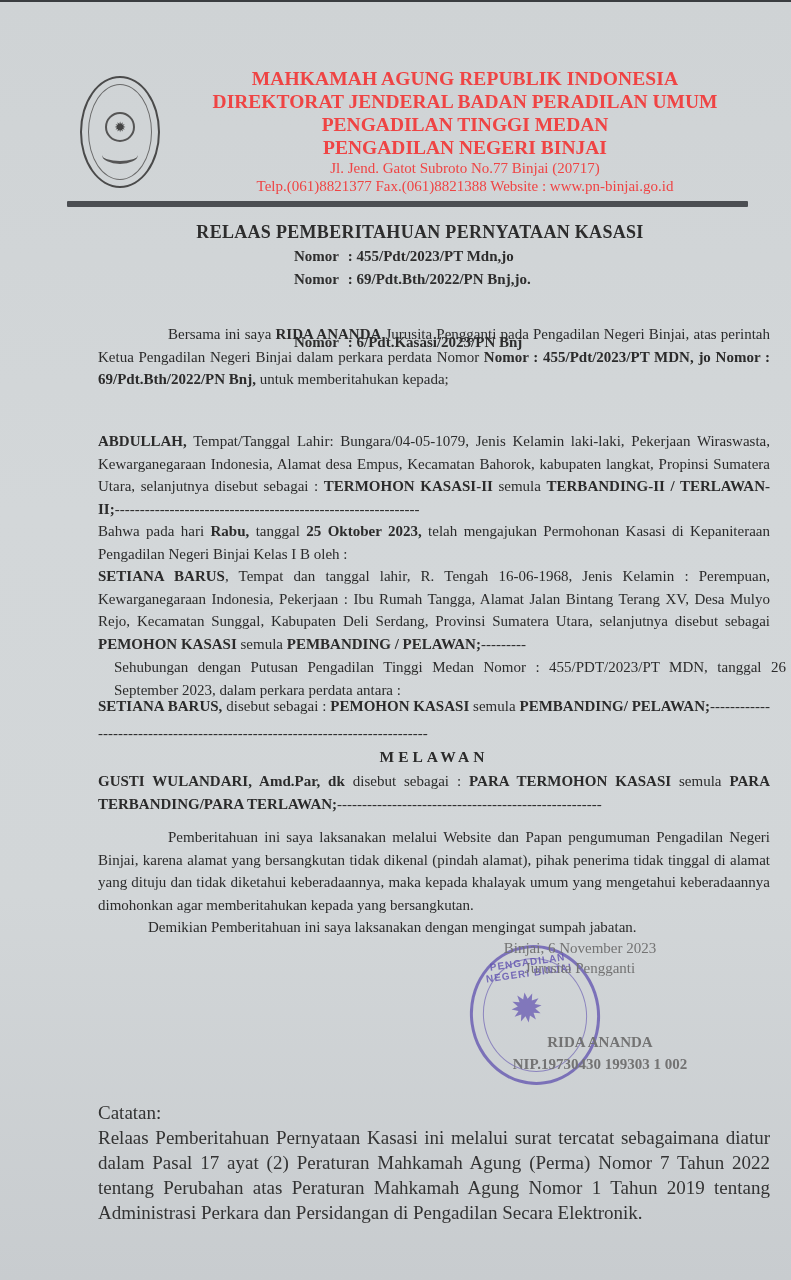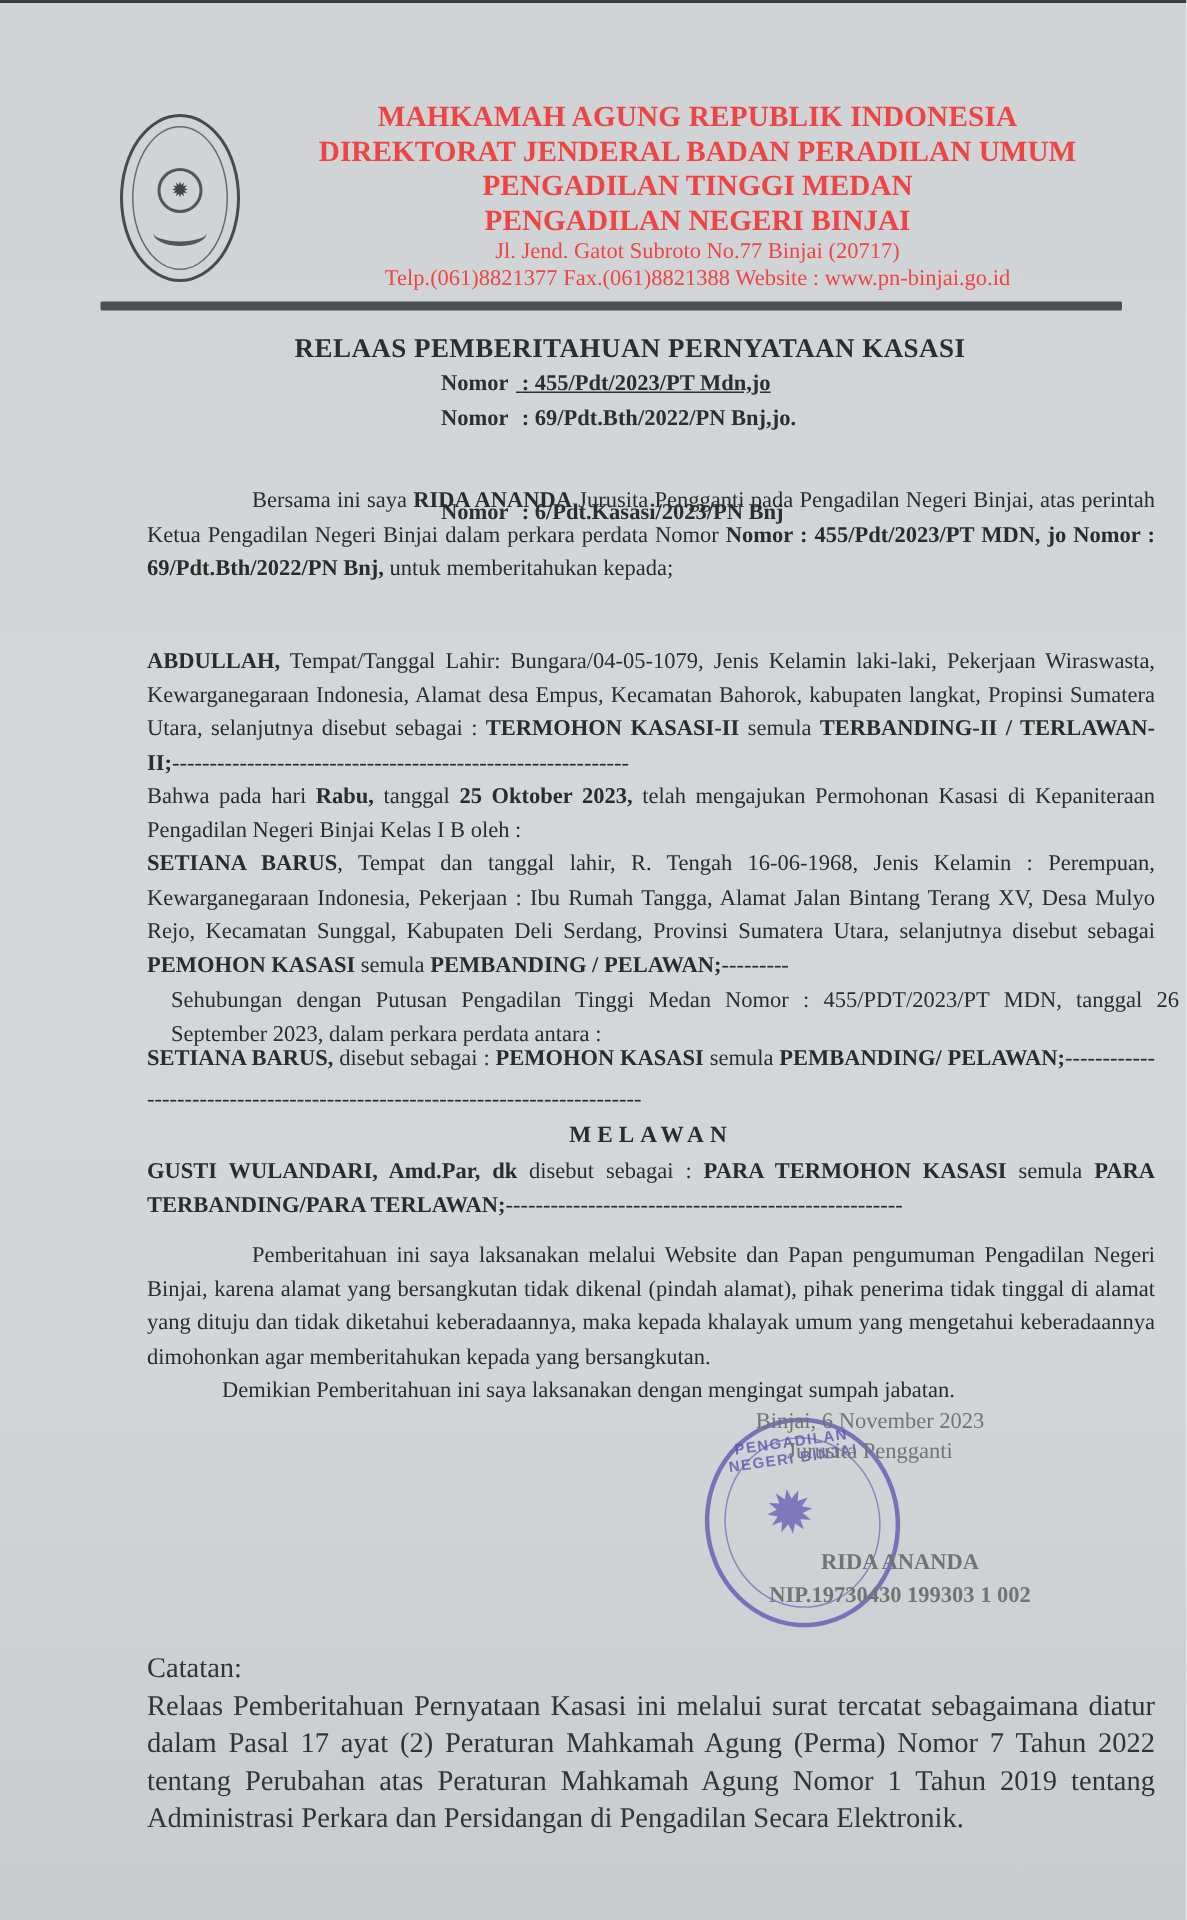--- a/index.html
+++ b/index.html
@@ -38,21 +38,21 @@
     .lh3 { top: 114px; font-size: 19.5px; }
     .lh4 { top: 137px; font-size: 19.5px; }
     .lh5 { top: 160px; font-size: 15px; font-weight: normal; }
     .lh6 { top: 178px; font-size: 15px; font-weight: normal; }
     .rule { position: absolute; left: 67px; top: 201px; width: 681px; height: 6px; background: #4b4e52; border-radius: 1px; }
 
     
     .title { position: absolute; left: 180px; top: 222px; width: 480px; text-align: center; font-weight: bold; font-size: 18px; letter-spacing: 0.3px; color: #2d2d2d; }
     .nomor { position: absolute; left: 294px; font-weight: bold; font-size: 15px; color: #2d2d2d; }
     .nomor .lbl { display: inline-block; width: 50px; }
-    .n1 { top: 248px; text-decoration: underline; } .n2 { top: 271px; } .n3 { top: 294px; margin-top: 40px; }
+    .n1 { top: 248px; } .n2 { top: 271px; } .n3 { top: 294px; margin-top: 40px; }
 
     .para {
       position: absolute; left: 98px; width: 672px; font-size: 15px; line-height: 22.6px;
       text-align: justify; color: #2b2b2b;
     }
     .para b { font-weight: bold; }
     .indent { text-indent: 70px; }
     .center-h { position: absolute; left: 98px; width: 672px; text-align: center; font-weight: bold; font-size: 15.5px; color: #2b2b2b; }
     .melawan { letter-spacing: 4px; }
 

